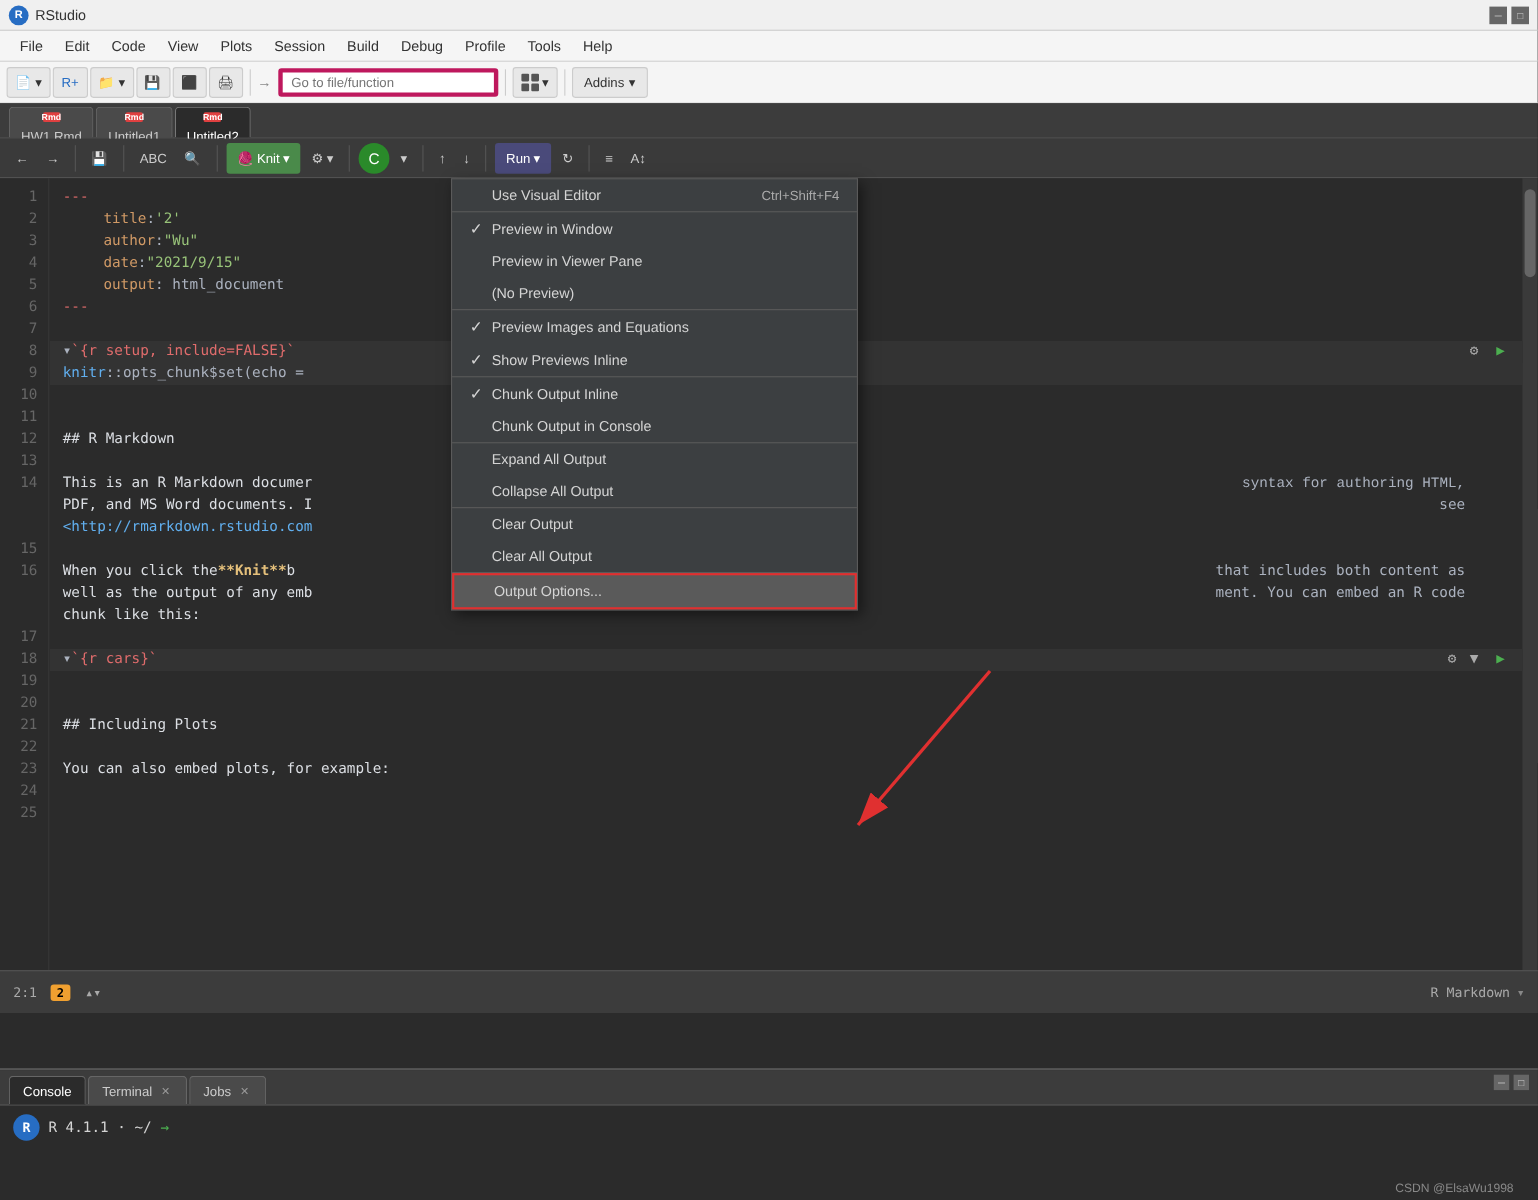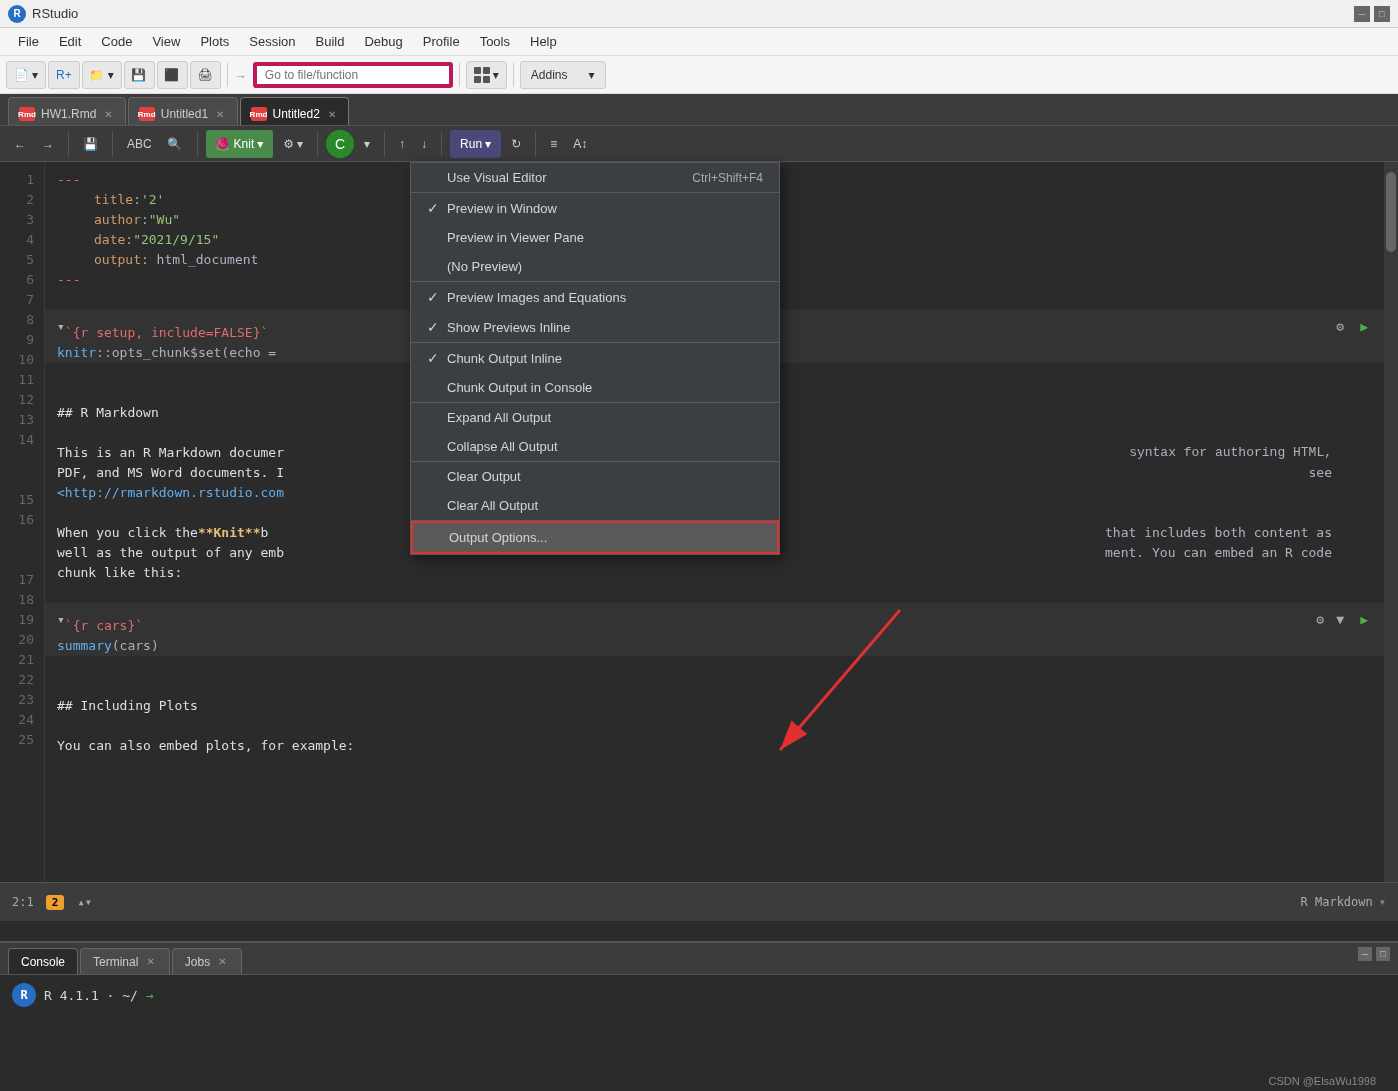--- a/index.html
+++ b/index.html
@@ -97,21 +97,21 @@
     .addins-btn {
       background: #e8e8e8;
       border: 1px solid #ccc;
       border-radius: 3px;
       padding: 3px 10px;
       cursor: pointer;
       font-size: 12px;
       color: #333;
       display: flex;
       align-items: center;
-      gap: 21px;
+      gap: 4px;
       height: 28px;
     }
     .grid-icon {
       width: 16px;
       height: 16px;
       display: inline-grid;
       grid-template-columns: 1fr 1fr;
       gap: 2px;
     }
     .grid-icon span {
@@ -140,23 +140,24 @@
     .editor-tab {
       background: #4a4a4a;
       border: 1px solid #666;
       border-bottom: none;
       border-radius: 4px 4px 0 0;
       padding: 4px 10px;
       cursor: pointer;
       font-size: 12px;
       color: #ccc;
       display: flex;
-      align-items: flex-end;
+      align-items: center;
       gap: 6px;
       height: 28px;
+      flex-direction: column;
     }
     .editor-tab.active {
       background: #2b2b2b;
       color: #fff;
       border-color: #777;
     }
     .tab-rmd-icon {
       width: 16px;
       height: 14px;
       background: #e04040;
@@ -263,21 +264,20 @@
       min-height: 20px;
     }
     .code-red { color: #e06c6c; }
     .code-orange { color: #d19a66; margin-left: 37px; }
     .code-string { color: #98c379; }
     .code-blue { color: #61afef; }
     .code-white { color: #abb2bf; }
     .code-light { color: #dcdfe4; }
     .chunk-label {
       color: #e06c6c;
-      margin-top: 13px;
     }
     .dark-bg-line {
       background: #333333;
       padding: 0 4px;
       margin: 0 -12px;
       padding-left: 12px;
     }
 
     
     #vertical-scroll {
@@ -357,21 +357,21 @@
       font-weight: bold;
       margin-right: 6px;
     }
 
     
     #bottom-area {
       position: absolute;
       bottom: 0;
       left: 0;
       right: 0;
-      height: 150px;
+      height: 120px;
       background: #2b2b2b;
       border-top: 2px solid #555;
     }
     #bottom-tabs {
       background: #3c3c3c;
       height: 32px;
       display: flex;
       align-items: flex-end;
       padding: 0 8px;
       gap: 2px;
@@ -783,24 +783,20 @@
       <div class="code-line"></div>
 
       <div class="code-line dark-bg-line" style="background:#333; position:relative;">
         <span class="code-white">▾ </span>
         <span class="chunk-label">`{r cars}`</span>
         <span style="position:absolute; right:60px; color:#aaa;">⚙</span>
         <span style="position:absolute; right:40px; color:#aaa;">▼</span>
         <span style="position:absolute; right:16px; color:#4caf50;">▶</span>
       </div>
 
-      <div class="code-line dark-bg-line" style="background:#333;">
-        <span class="code-blue">summary</span>
-          <span class="code-white">(cars)</span>
-      </div>
 
       <div class="code-line"></div>
       <div class="code-line"></div>
 
       <div class="code-line">
         <span class="code-light">## Including Plots</span>
       </div>
 
       <div class="code-line"></div>
 

